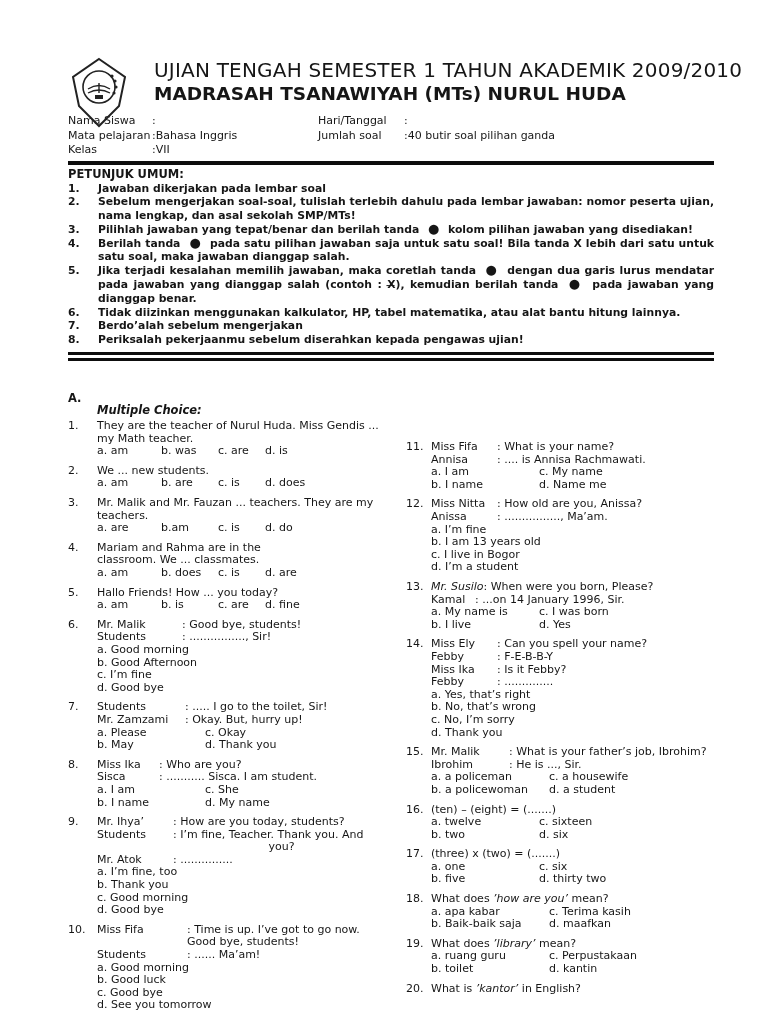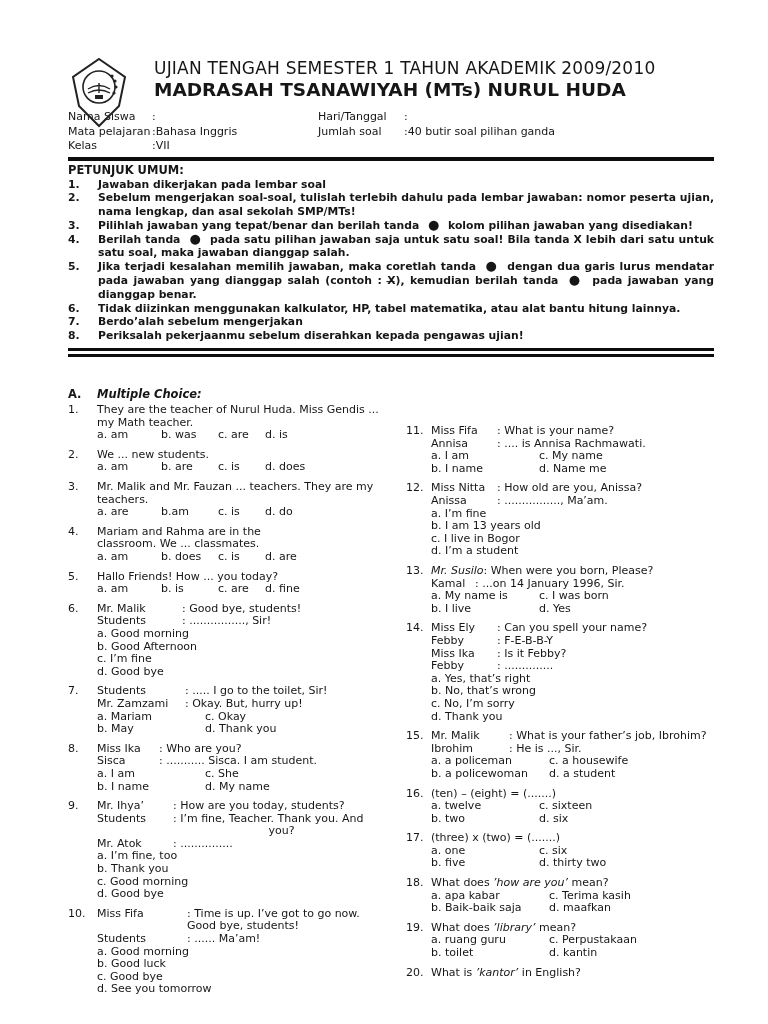--- a/index.html
+++ b/index.html
@@ -3,41 +3,41 @@
 <meta charset="utf-8">
 <style>
   html,body{margin:0;padding:0;background:#fff;}
   .page{position:relative;width:768px;height:1024px;background:#ffffff;color:#161616;
         font-family:"DejaVu Sans","Liberation Sans",sans-serif;overflow:hidden;}
   .content{position:absolute;left:68px;top:54px;width:646px;}
   
   .hdr{position:relative;}
   .logo{position:absolute;left:-2px;top:2px;width:66px;height:74px;}
   .titles{margin-left:86px;text-align:center;padding-top:4px;padding-right:96px;}
-  .t1{font-size:17px;letter-spacing:.2px;white-space:nowrap;}
+  .t1{font-size:20px;letter-spacing:.2px;white-space:nowrap;}
   .t2{font-size:18.5px;font-weight:bold;margin-top:1px;white-space:nowrap;}
   
   .info{display:flex;margin-top:10px;font-size:11px;line-height:14.5px;}
   .info-col.l{width:250px;}
   .info-col.r{flex:1;}
   .l .ilabel{display:inline-block;width:84px;}
   .r .ilabel{display:inline-block;width:86px;}
   .ival{}
   .rule{height:4px;background:#0d0d0d;margin-top:3px;}
   
   .pheading{font-weight:bold;font-size:11.5px;margin-top:2px;margin-bottom:1px;}
   .ins{display:flex;font-weight:bold;font-size:10.8px;line-height:13.8px;}
   .ins .inum{width:30px;flex:none;}
   .ins .itext{flex:1;text-align:justify;}
   .dot{font-size:13px;margin:0 5px;line-height:10px;}
   .drule{margin-top:5px;border-top:3px solid #0d0d0d;border-bottom:3px solid #0d0d0d;height:3px;}
   
   .sect{display:flex;margin-top:30px;font-size:11.5px;font-weight:bold;}
   .sect .snum{width:29px;flex:none;}
-  .sect .stitle{font-style:italic;}
+  .sect .stitle{font-style:italic;margin-top:12px;}
   .cols{display:flex;margin-top:3px;}
   .qcol{width:322px;}
   .qcol.right{margin-left:16px;flex:1;padding-top:21px;}
   .q{display:flex;font-size:11px;line-height:12.6px;margin-bottom:7px;}
   .qnum{width:29px;flex:none;}
   .qcol.right .qnum{width:25px;}
   .qbody{flex:1;min-width:0;}
   .qline{white-space:nowrap;}
   .dline{display:flex;}
   .speaker{flex:none;white-space:nowrap;}
@@ -224,21 +224,21 @@
             <div class="qbody">
               <div class="dline">
                 <span class="speaker" style="width: 88px;">Students</span>
                 <span class="dtext">: ..... I go to the toilet, Sir!</span>
               </div>
               <div class="dline">
                 <span class="speaker" style="width: 88px;">Mr. Zamzami</span>
                 <span class="dtext">: Okay. But, hurry up!</span>
               </div>
               <div class="opts-cols" style="grid-template-columns: 108px auto;">
-                <div class="opt">a. Mariam</div>
+                <div class="opt">a. Please</div>
                 <div class="opt">b. May</div>
                 <div class="opt">c. Okay</div>
                 <div class="opt">d. Thank you</div>
               </div>
             </div>
           </div>
           <div class="q">
             <span class="qnum">8.</span>
             <div class="qbody">
               <div class="dline">

